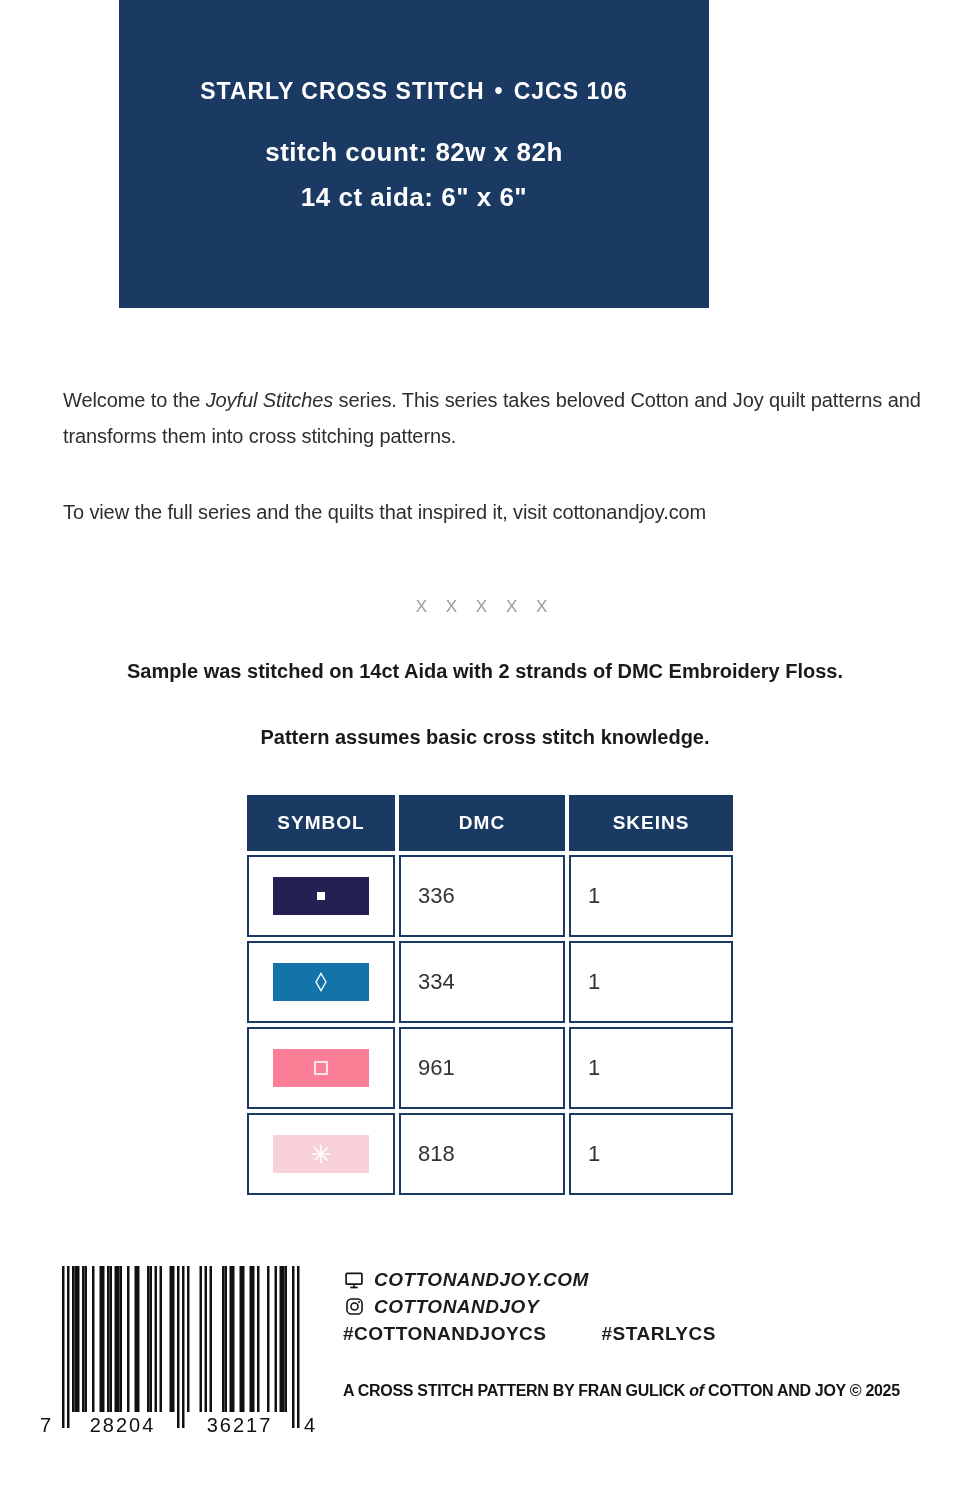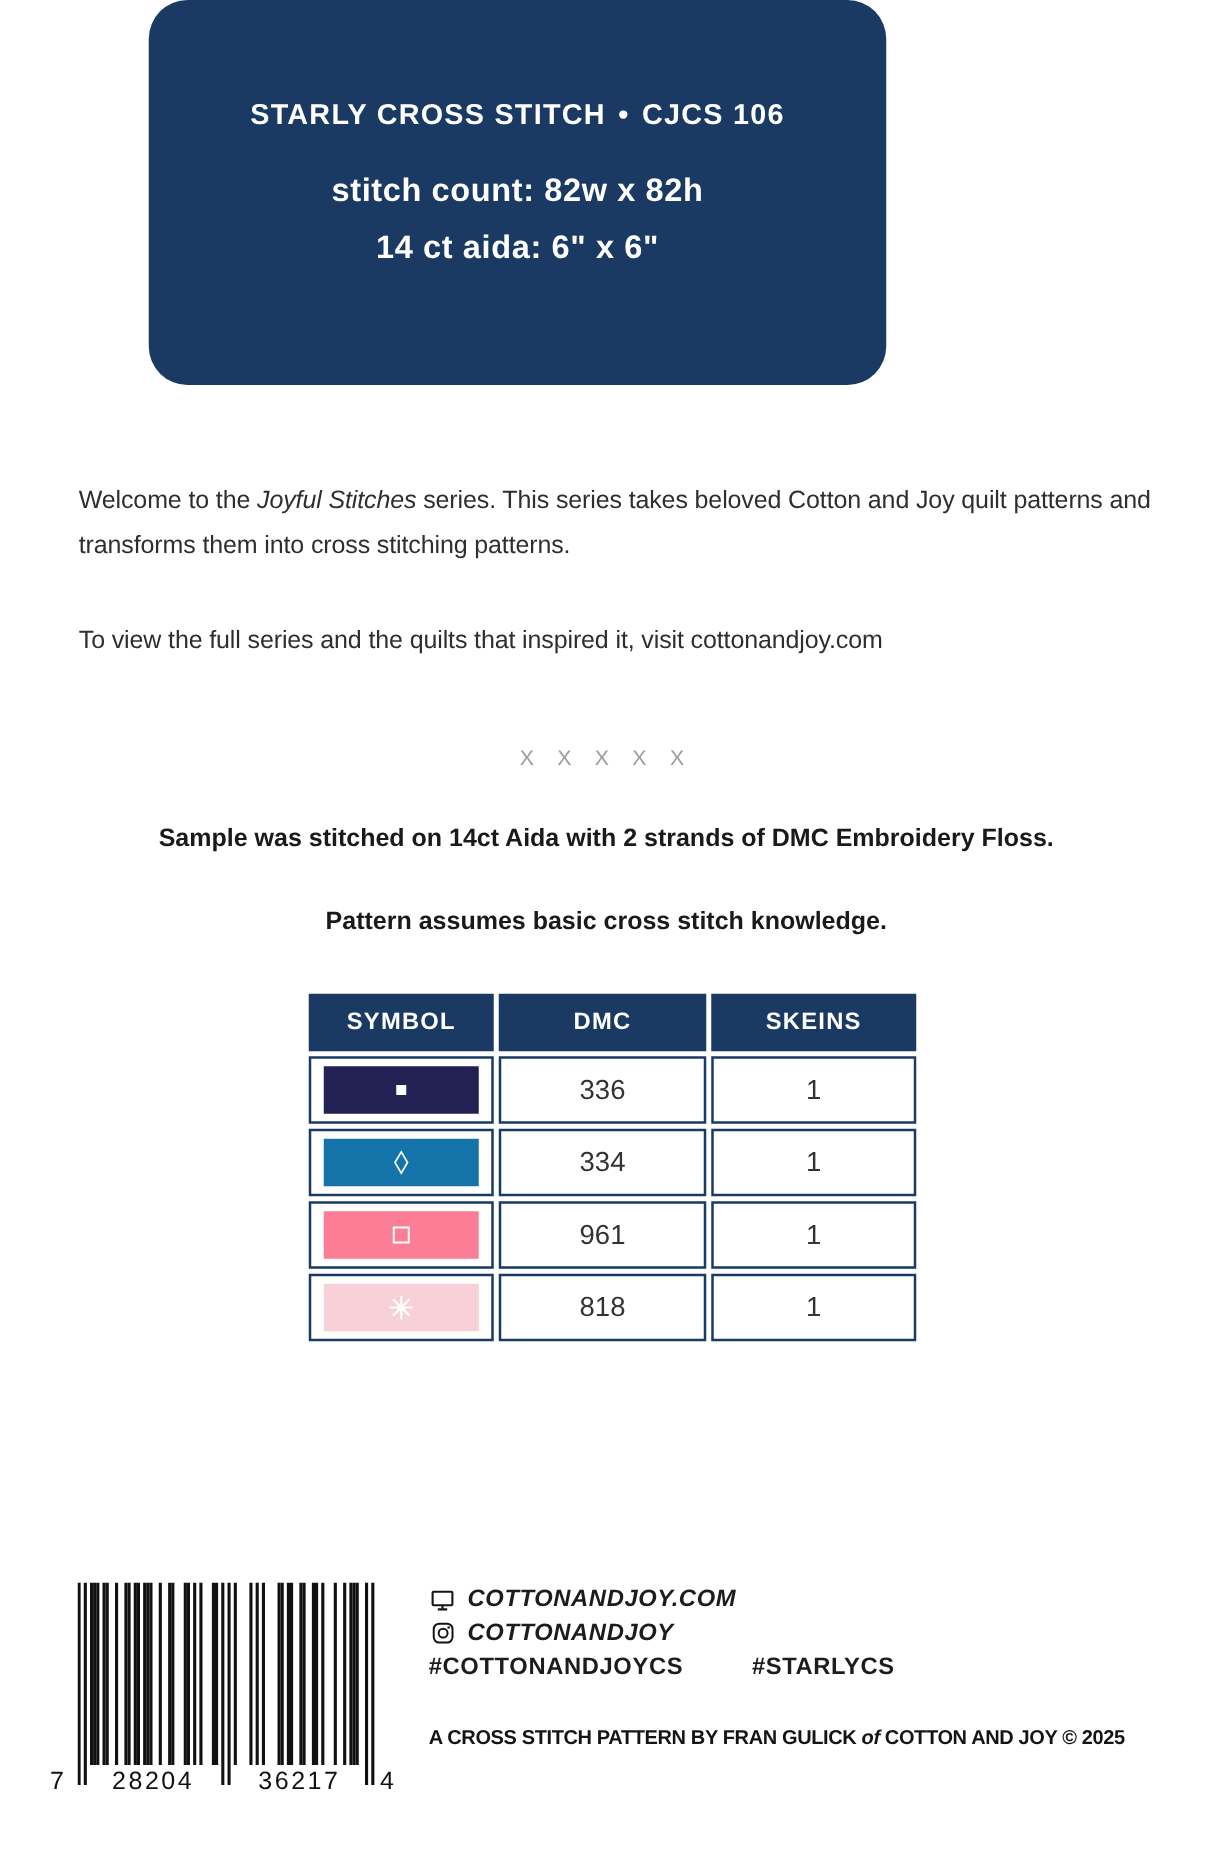--- a/index.html
+++ b/index.html
@@ -4,21 +4,21 @@
 <style>
   html,body{margin:0;padding:0;background:#ffffff;}
   .page{
     position:relative;width:970px;height:1500px;background:#ffffff;overflow:hidden;
     font-family:"Liberation Sans",sans-serif;color:#2e2e2e;
   }
   
   .hero{
     position:absolute;left:119px;top:0;width:590px;height:308px;
     display:flex;flex-direction:column;align-items:center;justify-content:flex-start;
-    color:#ffffff;text-align:center;border-radius:31px;
+    color:#ffffff;text-align:center;
   }
   .hero-title{margin-top:78px;font-size:23px;font-weight:bold;letter-spacing:1px;}
   .hero-title .dot{padding:0 10px;font-weight:bold;}
   .hero-sub{font-size:26px;font-weight:700;letter-spacing:.5px;}
   .hero-sub.first{margin-top:32px;}
   .hero-sub.second{margin-top:14px;}
   
   .intro{position:absolute;left:63px;top:382px;width:880px;font-size:20px;line-height:36px;color:#2e2e2e;letter-spacing:-.1px;}
   .intro p{margin:0;}
   .intro .p1{margin-bottom:40px;}
@@ -27,24 +27,24 @@
   .x-divider{position:absolute;left:0;top:597px;width:970px;text-align:center;
     font-size:17px;color:#9b9b9b;letter-spacing:7px;}
   
   .note{position:absolute;left:0;width:970px;text-align:center;font-weight:bold;color:#1a1a1a;font-size:20px;letter-spacing:0;}
   .note1{top:660px;}
   .note2{top:726px;}
   
   .key-table{position:absolute;left:243px;top:791px;border-collapse:separate;border-spacing:4px;}
   .key-table th{
     background:#1a3a64;color:#ffffff;font-size:19px;font-weight:bold;letter-spacing:1px;
-    height:46px;padding:0;text-align:center;
+    height:56px;padding:0;text-align:center;
   }
   .key-table td{
-    border:2px solid #1a3a64;background:#ffffff;height:42px;padding:3px;text-align:center;
+    border:2px solid #1a3a64;background:#ffffff;height:42px;padding:17px;
     font-size:22px;color:#333333;
   }
   .col-symbol{width:148px;}
   .col-dmc{width:166px;}
   .col-skeins{width:164px;}
   .swatch{height:38px;margin:3px 7px;display:flex;align-items:center;justify-content:center;}
   .swatch svg{display:block;}
   
   .barcode{position:absolute;left:40px;top:1264px;width:280px;height:190px;}
   .barcode svg{position:absolute;left:22px;top:2px;fill:#111111;}

